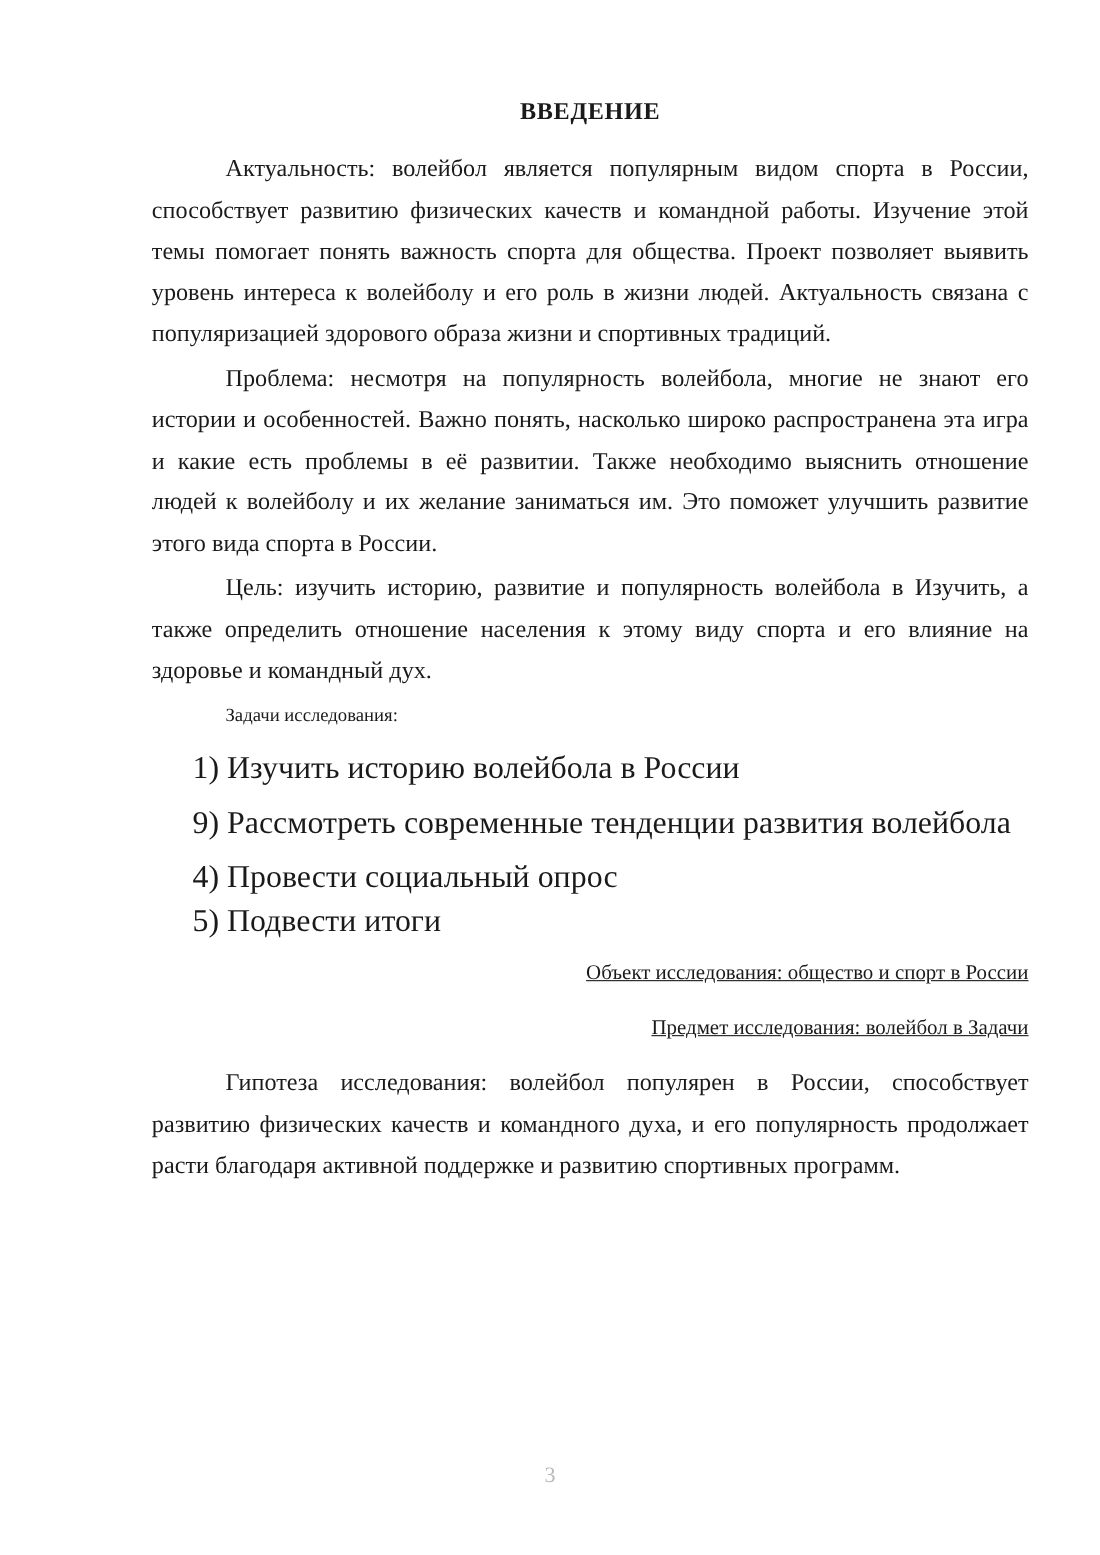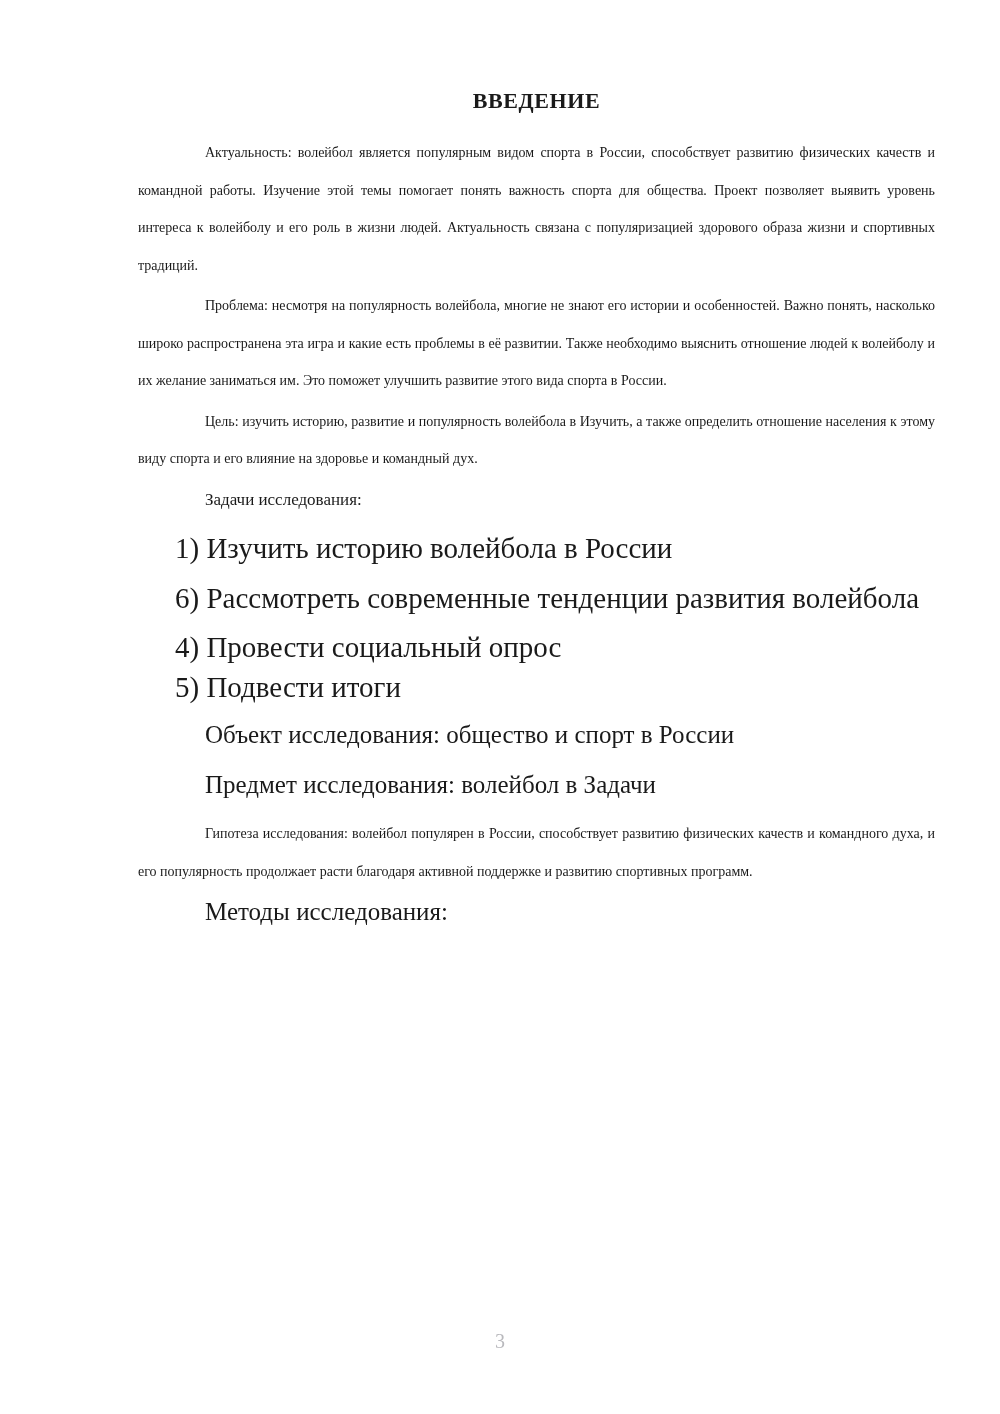--- a/index.html
+++ b/index.html
@@ -36,21 +36,21 @@
   .doc-title {
     font-size: 22px;
     font-weight: bold;
     text-align: center;
     letter-spacing: 0.6px;
     margin: 0 0 20px 0;
     line-height: 1.2;
   }
 
   .para {
-    font-size: 14px;
+    font-size: 22px;
     line-height: 37.5px;
     text-align: justify;
     text-justify: inter-word;
     text-indent: 67px;
     margin: 0 0 3px 0;
     hyphens: none;
   }
 
   .para:last-child {
     margin-bottom: 0;
@@ -77,25 +77,26 @@
     padding-left: 0;
     text-indent: 37px;
     margin: 0 0 12px 0;
   }
 
   .list-item.tight {
     margin-bottom: 2px;
   }
 
   .single-line {
-    font-size: 25px;
+    font-size: 19px;
     line-height: 37.5px;
     text-indent: 67px;
     margin: 0 0 12px 0;
-    text-align: left;
+    text-align: right;
+    text-decoration: underline;
   }
 
   .gap-before {
     margin-top: 10px;
   }
 
   .page-number {
     position: absolute;
     left: 0;
     top: 1330px;
@@ -118,30 +119,29 @@
     <p class="para">Актуальность: волейбол является популярным видом спорта в России, способствует развитию физических качеств и командной работы. Изучение этой темы помогает понять важность спорта для общества. Проект позволяет выявить уровень интереса к волейболу и его роль в жизни людей. Актуальность связана с популяризацией здорового образа жизни и спортивных традиций.</p>
 
     <p class="para">Проблема: несмотря на популярность волейбола, многие не знают его истории и особенностей. Важно понять, насколько широко распространена эта игра и какие есть проблемы в её развитии. Также необходимо выяснить отношение людей к волейболу и их желание заниматься им. Это поможет улучшить развитие этого вида спорта в России.</p>
 
     <p class="para">Цель: изучить историю, развитие и популярность волейбола в Изучить, а также определить отношение населения к этому виду спорта и его влияние на здоровье и командный дух.</p>
 
     <p class="list-label">Задачи исследования:</p>
 
     <ul class="list">
       <li class="list-item">1) Изучить историю волейбола в России</li>
-      <li class="list-item">6) Рассмотреть современные тенденции развития волейбола</li>
+      <li class="list-item">9) Рассмотреть современные тенденции развития волейбола</li>
       <li class="list-item tight">4) Провести социальный опрос</li>
       <li class="list-item tight">5) Подвести итоги</li>
     </ul>
 
     <p class="single-line gap-before">Объект исследования: общество и спорт в России</p>
 
     <p class="single-line">Предмет исследования: волейбол в Задачи</p>
 
     <p class="para">Гипотеза исследования: волейбол популярен в России, способствует развитию физических качеств и командного духа, и его популярность продолжает расти благодаря активной поддержке и развитию спортивных программ.</p>
 
-    <p class="single-line">Методы исследования:</p>
 
   </div>
 
   <div class="page-number">3</div>
 
 </div>
 
 </body></html>

